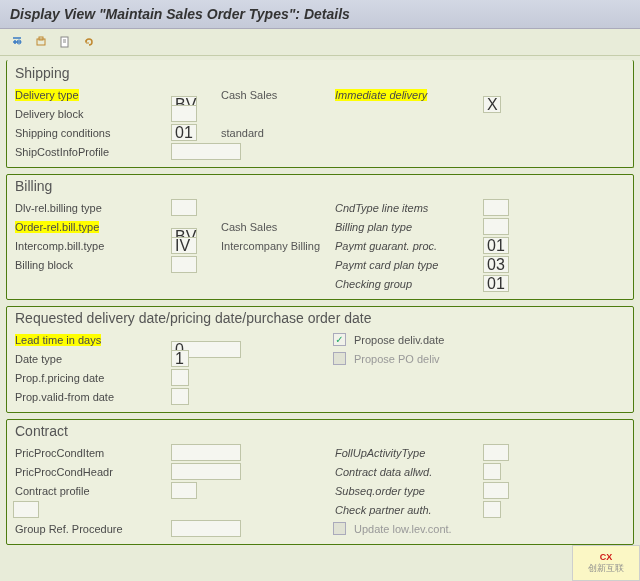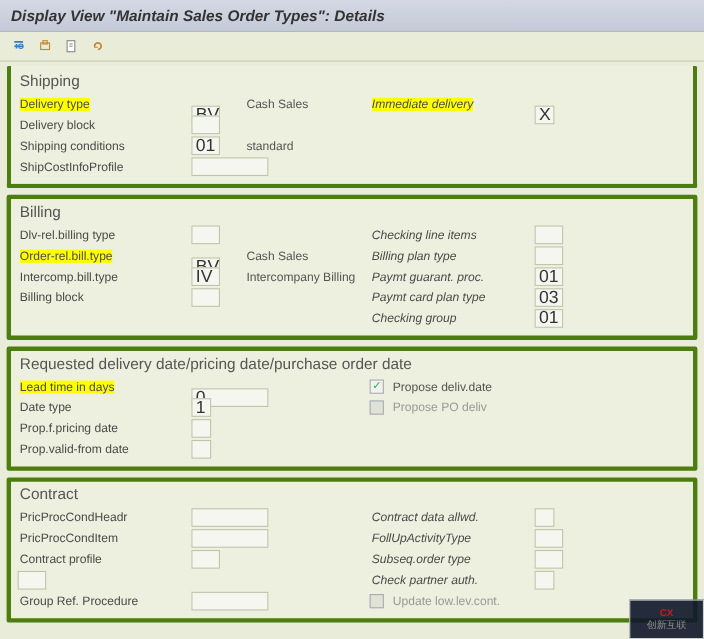--- a/index.html
+++ b/index.html
@@ -37,21 +37,21 @@
     align-items: center;
     justify-content: center;
     cursor: pointer;
     font-size: 12px;
   }
   .content {
     padding: 4px 6px 0 6px;
   }
   .group {
     background: #edf0de;
-    border: 4px solid #4d7c0f;
+    border: 1px solid #4d7c0f;
     border-radius: 2px;
     margin-bottom: 6px;
     padding: 0 6px 6px 6px;
   }
   .group-header {
     font-size: 14px;
     color: #555;
     padding: 3px 0 4px 2px;
   }
   .row {
@@ -120,21 +120,21 @@
     padding-left: 8px;
     color: #555;
   }
   .cb-label.disabled { color: #999; }
   .watermark {
     position: absolute;
     right: 0;
     bottom: 0;
     width: 68px;
     height: 36px;
-    background: #0f172a;
+    background: #fef9c3;
     border: 1px solid #ccc;
     font-size: 9px;
     display: flex;
     flex-direction: column;
     align-items: center;
     justify-content: center;
     color: #888;
     opacity: 0.9;
   }
   .watermark .red { color: #c00; font-weight: bold; }
@@ -209,21 +209,21 @@
   </div>
 
   <div class="group">
     <div class="group-header">Billing</div>
     <div class="row">
       <div class="col-left">
         <span class="label">Dlv-rel.billing type</span>
         <span class="input w-s"></span>
       </div>
       <div class="col-right">
-        <span class="label-r">Checking line items</span>
+        <span class="label-r">CndType line items</span>
         <span class="input w-s"></span>
       </div>
     </div>
     <div class="row">
       <div class="col-left">
         <span class="label"><span class="hl">Order-rel.bill.type</span></span>
         <span class="input w-s hl">BV</span>
         <span class="desc">Cash Sales</span>
       </div>
       <div class="col-right">
@@ -294,36 +294,36 @@
         <span class="label">Prop.valid-from date</span>
         <span class="input w-xs"></span>
       </div>
     </div>
   </div>
 
   <div class="group">
     <div class="group-header">Contract</div>
     <div class="row">
       <div class="col-left">
+        <span class="label">PricProcCondItem</span>
+        <span class="input w-m"></span>
+      </div>
+      <div class="col-right">
+        <span class="label-r">FollUpActivityType</span>
+        <span class="input w-s"></span>
+      </div>
+    </div>
+    <div class="row">
+      <div class="col-left">
         <span class="label">PricProcCondHeadr</span>
         <span class="input w-m"></span>
       </div>
       <div class="col-right">
         <span class="label-r">Contract data allwd.</span>
         <span class="input w-xs"></span>
-      </div>
-    </div>
-    <div class="row">
-      <div class="col-left">
-        <span class="label">PricProcCondItem</span>
-        <span class="input w-m"></span>
-      </div>
-      <div class="col-right">
-        <span class="label-r">FollUpActivityType</span>
-        <span class="input w-s"></span>
       </div>
     </div>
     <div class="row">
       <div class="col-left">
         <span class="label">Contract profile</span>
         <span class="input w-s"></span>
       </div>
       <div class="col-right">
         <span class="label-r">Subseq.order type</span>
         <span class="input w-s"></span>

